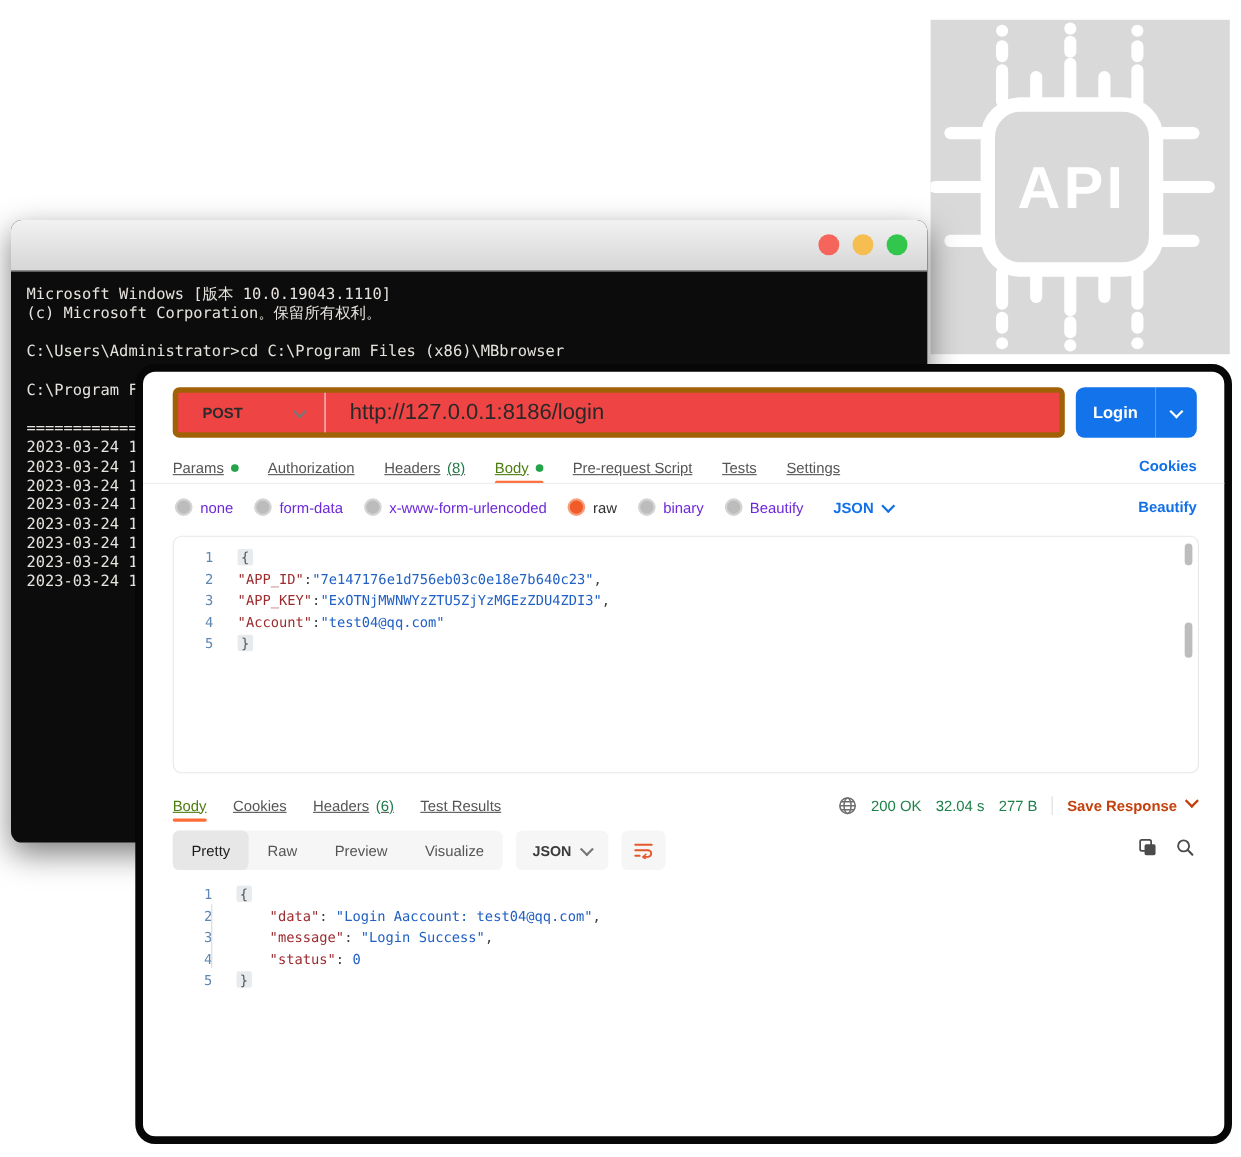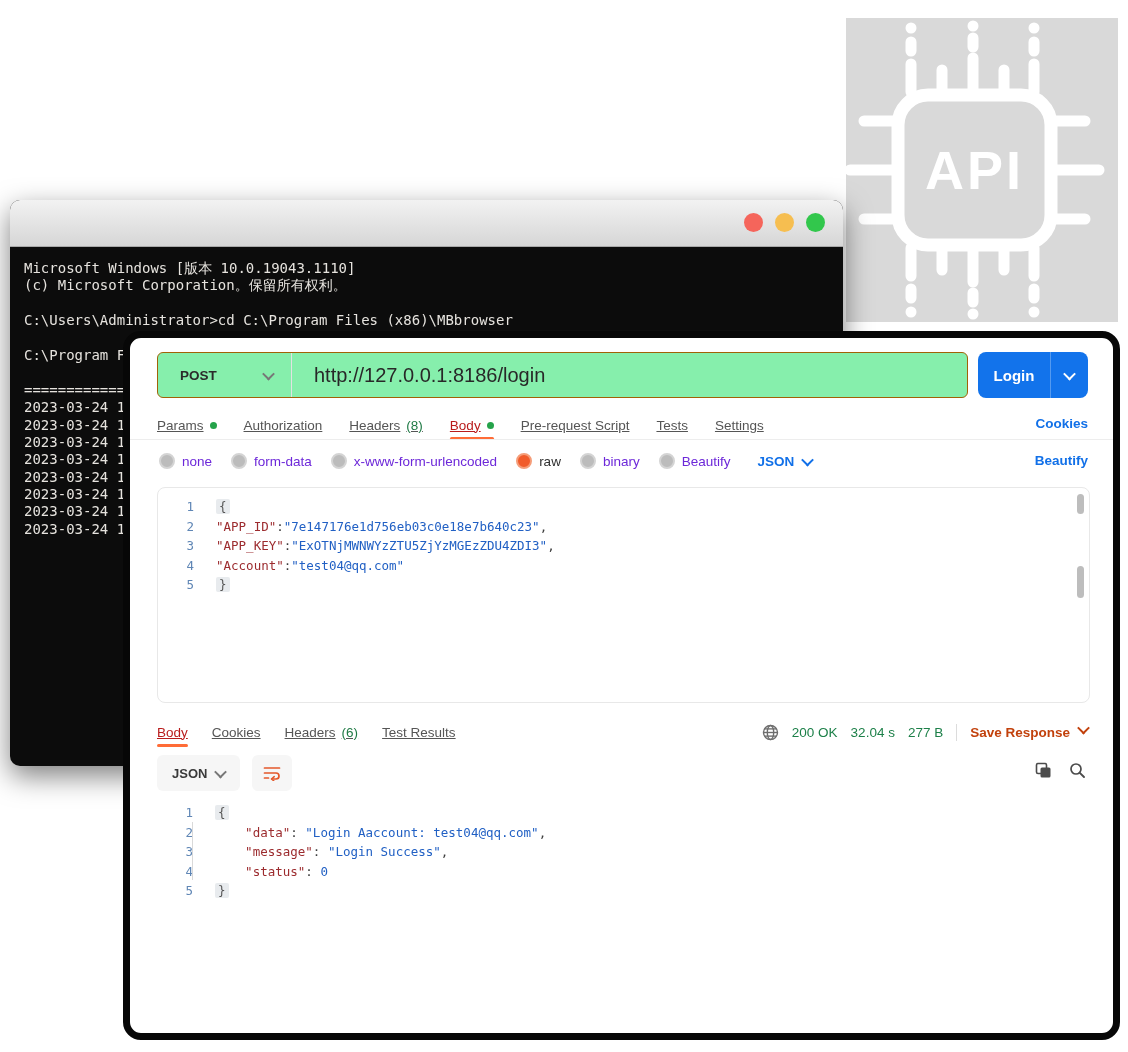--- a/index.html
+++ b/index.html
@@ -19,22 +19,22 @@
   .term-body{padding:13px 6px 0 14px;font-family:"DejaVu Sans Mono","Liberation Mono",monospace;
              font-size:14px;line-height:17.4px;color:#e6e3de;white-space:pre;overflow:hidden;}
   .tline{height:17.4px;}
 
   
   .postman{position:absolute;left:123px;top:331px;width:983px;height:695px;background:#fff;
            border:7px solid #070707;border-radius:18px;z-index:2;}
   .pm-inner{position:absolute;inset:0;font-size:13.5px;color:#555;}
 
   
-  .url-group{position:absolute;left:27px;top:14px;width:811px;height:46px;background:#86efac;
-             border:1px solid #a16207;border-radius:6px;display:flex;align-items:center;box-sizing:border-box;}
+  .url-group{position:absolute;left:27px;top:14px;width:811px;height:46px;background:#ef4444;
+             border:5px solid #a16207;border-radius:6px;display:flex;align-items:center;box-sizing:border-box;}
   .method{width:133px;display:flex;align-items:center;padding-left:22px;box-sizing:border-box;
           font-weight:700;font-size:13.5px;color:#2b2b2b;cursor:default;}
   .method .chev{margin-left:auto;margin-right:18px;color:#777;}
   .url-divider{width:1px;align-self:stretch;background:#e2e2e2;}
   .url-text{padding-left:22px;font-size:20px;color:#282828;}
   .send-btn{position:absolute;left:848px;top:14px;width:110px;height:46px;background:#1273eb;
             border-radius:8px;display:flex;align-items:center;color:#fff;cursor:pointer;}
   .send-label{width:72px;text-align:center;font-weight:700;font-size:15px;}
   .send-divider{width:1px;height:100%;background:rgba(255,255,255,.28);}
   .send-caret{flex:1;display:flex;align-items:center;justify-content:center;}
@@ -42,21 +42,21 @@
   
   .chev{width:7px;height:7px;border-right:2px solid currentColor;border-bottom:2px solid currentColor;
         display:inline-block;transform:rotate(45deg) translate(-1px,-1px);}
 
   
   .tabs-row{position:absolute;left:27px;top:72px;right:25px;height:30px;display:flex;gap:27px;align-items:center;}
   .tabs-divider{position:absolute;left:0;top:101px;right:0;height:1px;background:#ededed;}
   .tab{position:relative;display:flex;align-items:center;gap:6px;cursor:pointer;white-space:nowrap;text-decoration:underline;}
   .tab .dot{width:7px;height:7px;border-radius:50%;background:#25a34a;}
   .tab .count{color:#1f7a45;}
-  .tab.active{color:#b91c1c;font-weight:500;}
+  .tab.active{color:#4d7c0f;font-weight:500;}
   .tab.active .bar{position:absolute;left:0;right:0;bottom:-7px;height:3px;background:#ff6c37;border-radius:2px;}
   .cookies-link{position:absolute;right:25px;top:78px;color:#1170e8;font-weight:600;cursor:pointer;}
 
   
   .radio-row{position:absolute;left:29px;top:113px;height:20px;display:flex;align-items:center;gap:19px;}
   .radio{display:flex;align-items:center;gap:7px;cursor:pointer;color:#6d28d9;}
   .radio .rd{width:12px;height:12px;border-radius:50%;background:#bcbcbc;border:2px solid #d4d4d4;}
   .radio.sel .rd{background:#f15b2a;border-color:#f59d79;}
   .radio.sel{color:#303030;}
   .lang-select{display:flex;align-items:center;gap:9px;color:#1170e8;font-weight:700;margin-left:8px;cursor:pointer;}
@@ -296,20 +296,26 @@
     <span class="green">32.04 s</span>
     <span class="green">277 B</span>
     <span class="meta-divider"></span>
     <span class="save-resp">
       <span>Save Response</span>
       <span class="chev"></span>
     </span>
   </div>
 
   <div class="view-row">
+    <div class="seg">
+      <span class="vtab active">Pretty</span>
+      <span class="vtab">Raw</span>
+      <span class="vtab">Preview</span>
+      <span class="vtab">Visualize</span>
+    </div>
     <div class="json-btn">
       <span>JSON</span>
       <span class="chev"></span>
     </div>
     <div class="wrap-btn">
       <svg width="18" height="16" viewBox="0 0 18 16">
         <g stroke="#e4582b" stroke-width="1.7" fill="none" stroke-linecap="round">
           <line x1="1.5" y1="3" x2="16.5" y2="3"></line>
           <path d="M1.5 8 H13 a3 3 0 0 1 0 6 H9"></path>
           <path d="M11.2 11.6 L8.6 14 L11.2 16.2" stroke-width="1.5"></path>

